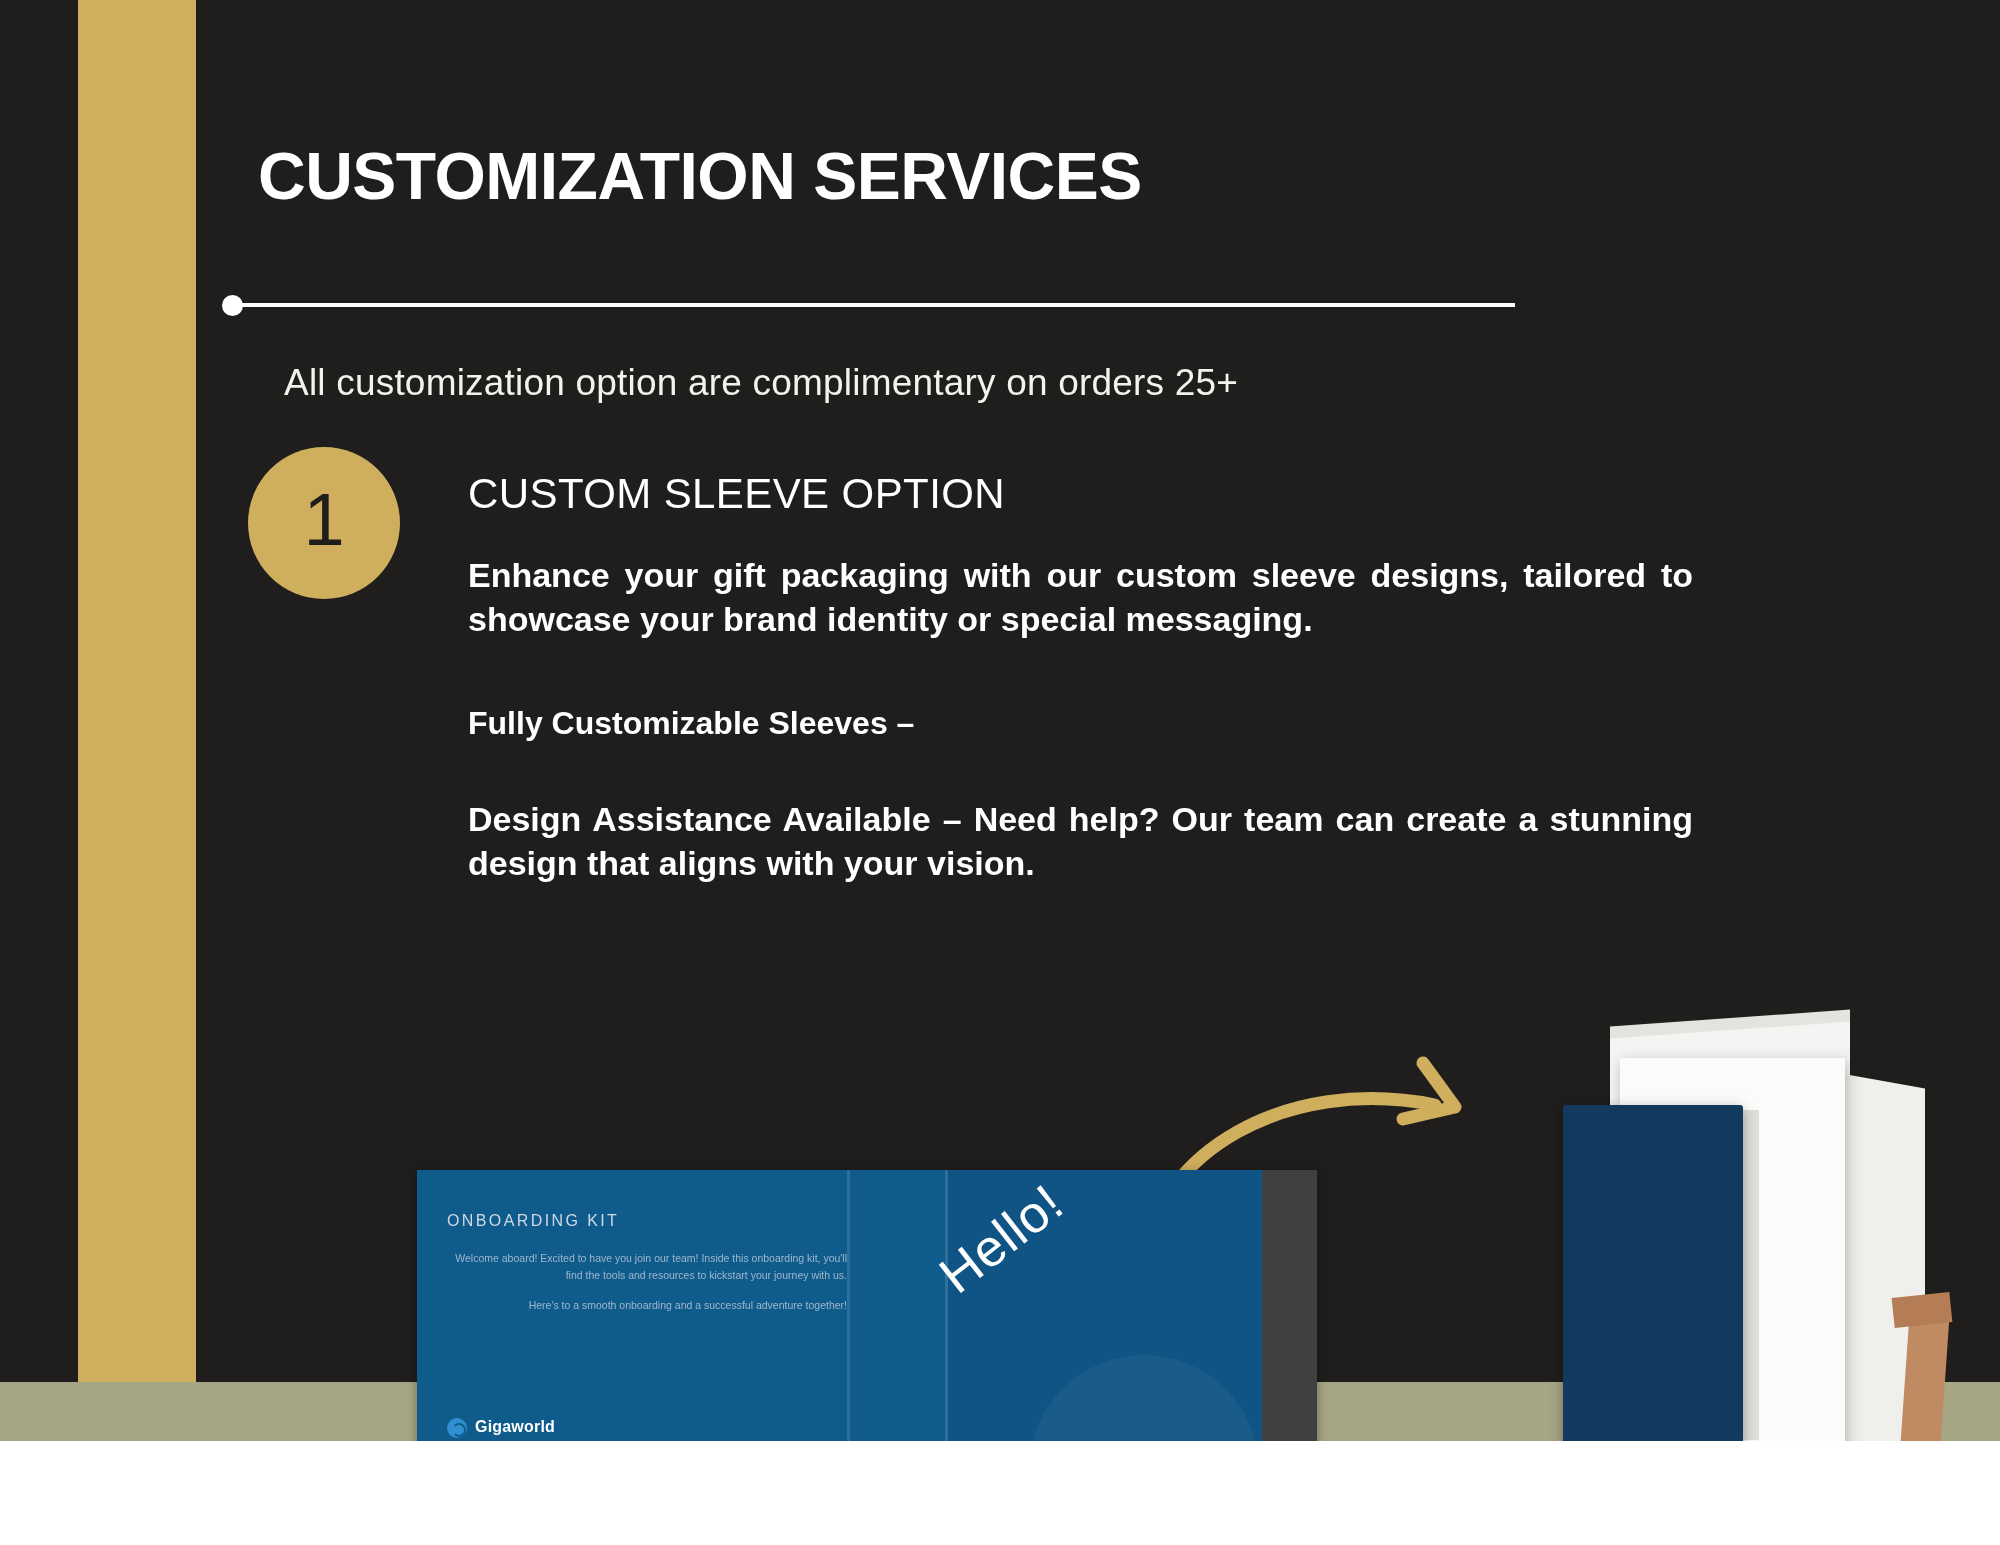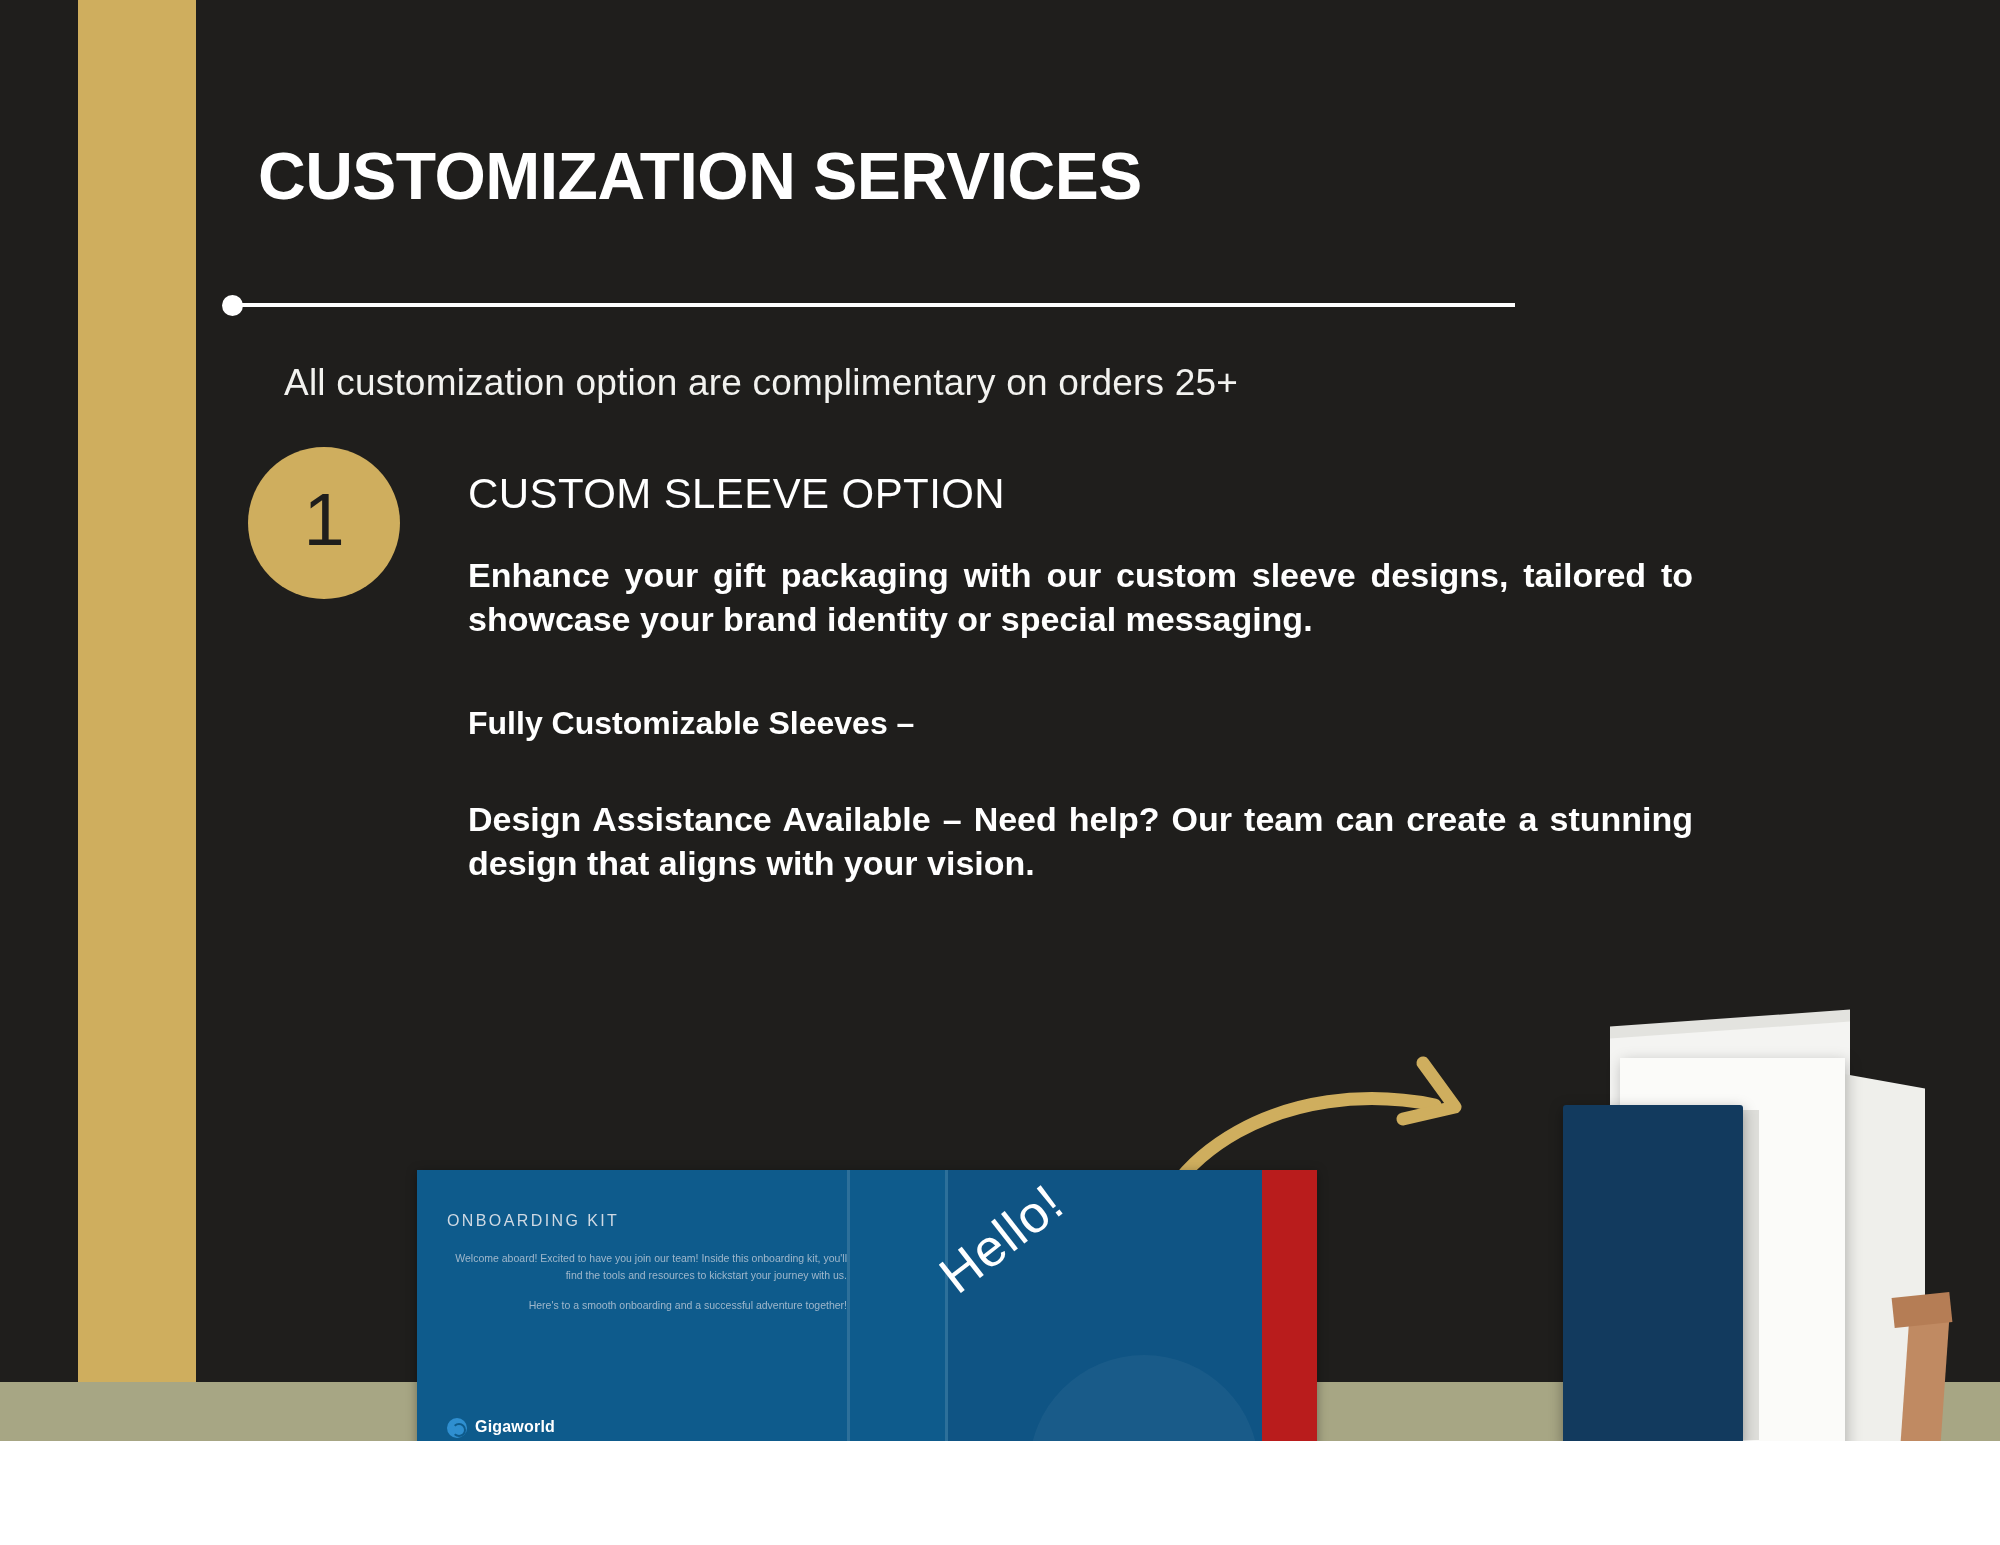--- a/index.html
+++ b/index.html
@@ -173,21 +173,21 @@
     height: 230px;
   }
 
   
   .sleeve {
     position: absolute;
     left: 417px;
     top: 1170px;
     width: 900px;
     height: 300px;
-    background: #b91c1c;
+    background: #404040;
     box-shadow: 0 2px 10px rgba(0,0,0,0.35);
   }
   .sleeve-panel {
     position: absolute;
     left: 0; top: 0;
     width: 845px;
     height: 300px;
     background: #0e5b8c;
   }
   .sleeve-fold-a {

